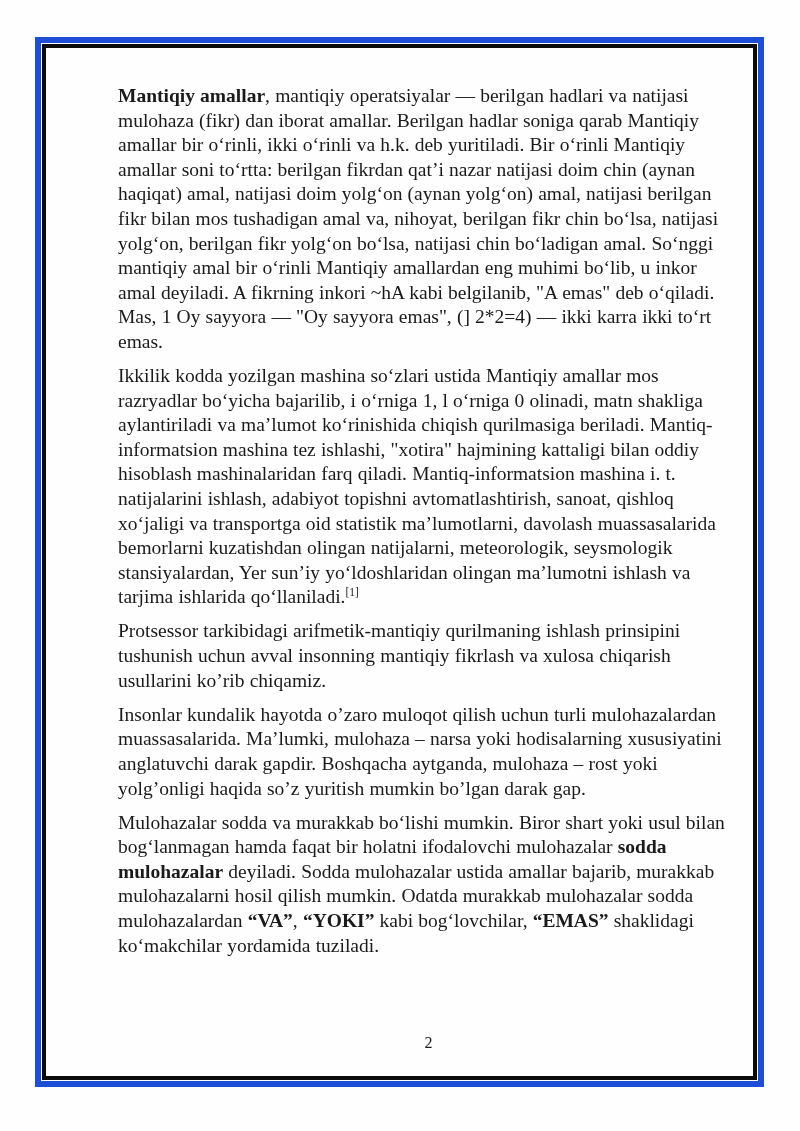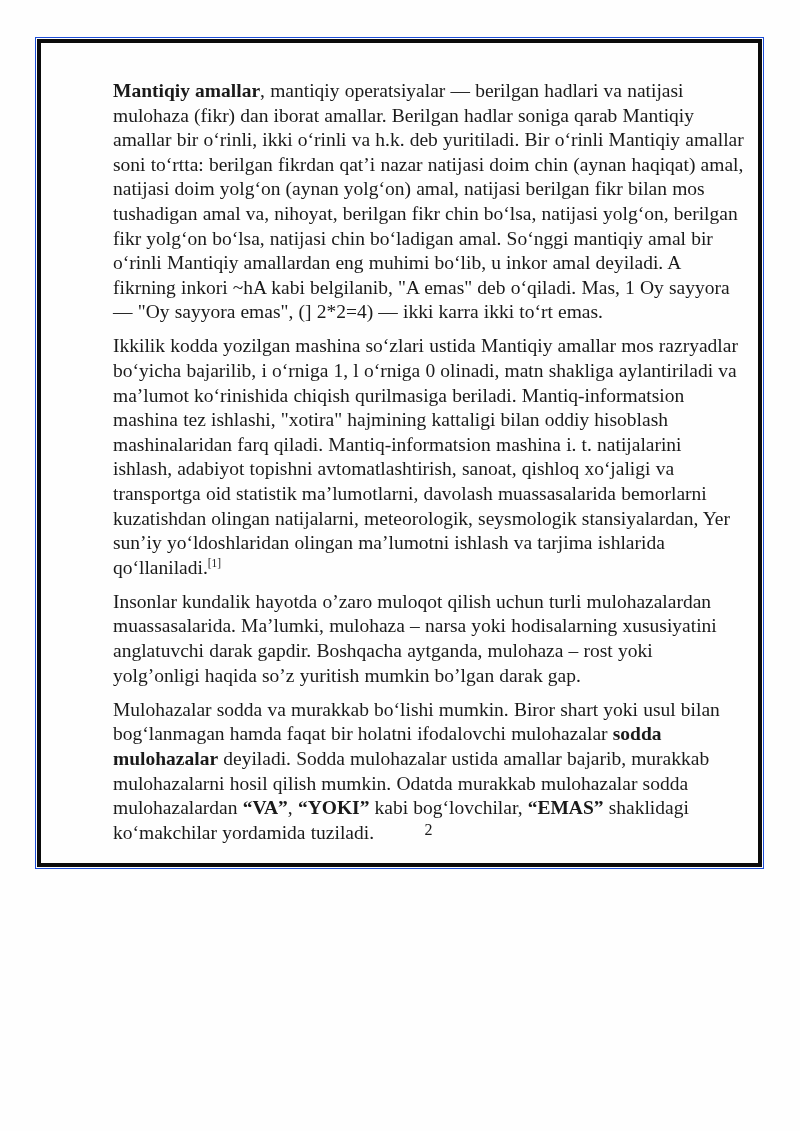--- a/index.html
+++ b/index.html
@@ -14,22 +14,22 @@
     background: #fefefe;
     font-family: "Liberation Serif", "DejaVu Serif", serif;
     color: #1a1a1a;
     overflow: hidden;
   }
   .frame-outer {
     position: absolute;
     left: 35px;
     top: 37px;
     width: 729px;
-    height: 832px;
-    border: 1px solid #1d4ed8;
+    height: 1050px;
+    border: 6px solid #1d4ed8;
     box-sizing: border-box;
   }
   .frame-inner {
     position: absolute;
     left: 1px;
     top: 1px;
     right: 1px;
     bottom: 1px;
     border: 4px solid #0b0b0b;
   }
@@ -68,20 +68,21 @@
 </style>
 </head>
 <body>
 
 <div class="page">
   <div class="frame-outer">
     <div class="frame-inner">
       <div class="content" id="paragraphs">
           <p class="para"><strong>Mantiqiy amallar</strong><span>, mantiqiy operatsiyalar — berilgan hadlari va natijasi mulohaza (fikr) dan iborat amallar. Berilgan hadlar soniga qarab Mantiqiy amallar bir o‘rinli, ikki o‘rinli va h.k. deb yuritiladi. Bir o‘rinli Mantiqiy amallar soni to‘rtta: berilgan fikrdan qat’i nazar natijasi doim chin (aynan haqiqat) amal, natijasi doim yolg‘on (aynan yolg‘on) amal, natijasi berilgan fikr bilan mos tushadigan amal va, nihoyat, berilgan fikr chin bo‘lsa, natijasi yolg‘on, berilgan fikr yolg‘on bo‘lsa, natijasi chin bo‘ladigan amal. So‘nggi mantiqiy amal bir o‘rinli Mantiqiy amallardan eng muhimi bo‘lib, u inkor amal deyiladi. A fikrning inkori ~hA kabi belgilanib, "A emas" deb o‘qiladi. Mas, 1 Oy sayyora — "Oy sayyora emas", (] 2*2=4) — ikki karra ikki to‘rt emas.</span></p>
           <p class="para"><span>Ikkilik kodda yozilgan mashina so‘zlari ustida Mantiqiy amallar mos razryadlar bo‘yicha bajarilib, i o‘rniga 1, l o‘rniga 0 olinadi, matn shakliga aylantiriladi va ma’lumot ko‘rinishida chiqish qurilmasiga beriladi. Mantiq-informatsion mashina tez ishlashi, "xotira" hajmining kattaligi bilan oddiy hisoblash mashinalaridan farq qiladi. Mantiq-informatsion mashina i. t. natijalarini ishlash, adabiyot topishni avtomatlashtirish, sanoat, qishloq xo‘jaligi va transportga oid statistik ma’lumotlarni, davolash muassasalarida bemorlarni kuzatishdan olingan natijalarni, meteorologik, seysmologik stansiyalardan, Yer sun’iy yo‘ldoshlaridan olingan ma’lumotni ishlash va tarjima ishlarida qo‘llaniladi.</span><sup class="fnref">[1]</sup></p>
+          <p class="para"><span>Protsessor tarkibidagi arifmetik-mantiqiy qurilmaning ishlash prinsipini tushunish uchun avval insonning mantiqiy fikrlash va xulosa chiqarish usullarini ko’rib chiqamiz.</span></p>
           <p class="para"><span>Insonlar kundalik hayotda o’zaro muloqot qilish uchun turli mulohazalardan muassasalarida. Ma’lumki, mulohaza – narsa yoki hodisalarning xususiyatini anglatuvchi darak gapdir. Boshqacha aytganda, mulohaza – rost yoki yolg’onligi haqida so’z yuritish mumkin bo’lgan darak gap.</span></p>
           <p class="para"><span>Mulohazalar sodda va murakkab bo‘lishi mumkin. Biror shart yoki usul bilan bog‘lanmagan hamda faqat bir holatni ifodalovchi mulohazalar </span><strong>sodda mulohazalar</strong><span> deyiladi. Sodda mulohazalar ustida amallar bajarib, murakkab mulohazalarni hosil qilish mumkin. Odatda murakkab mulohazalar sodda mulohazalardan </span><strong>“VA”</strong><span>, </span><strong>“YOKI”</strong><span> kabi bog‘lovchilar, </span><strong>“EMAS”</strong><span> shaklidagi ko‘makchilar yordamida tuziladi.</span></p>
         </div>
       <div class="footer">
         <span class="page-num">2</span>
       </div>
     </div>
   </div>
 </div>
 

